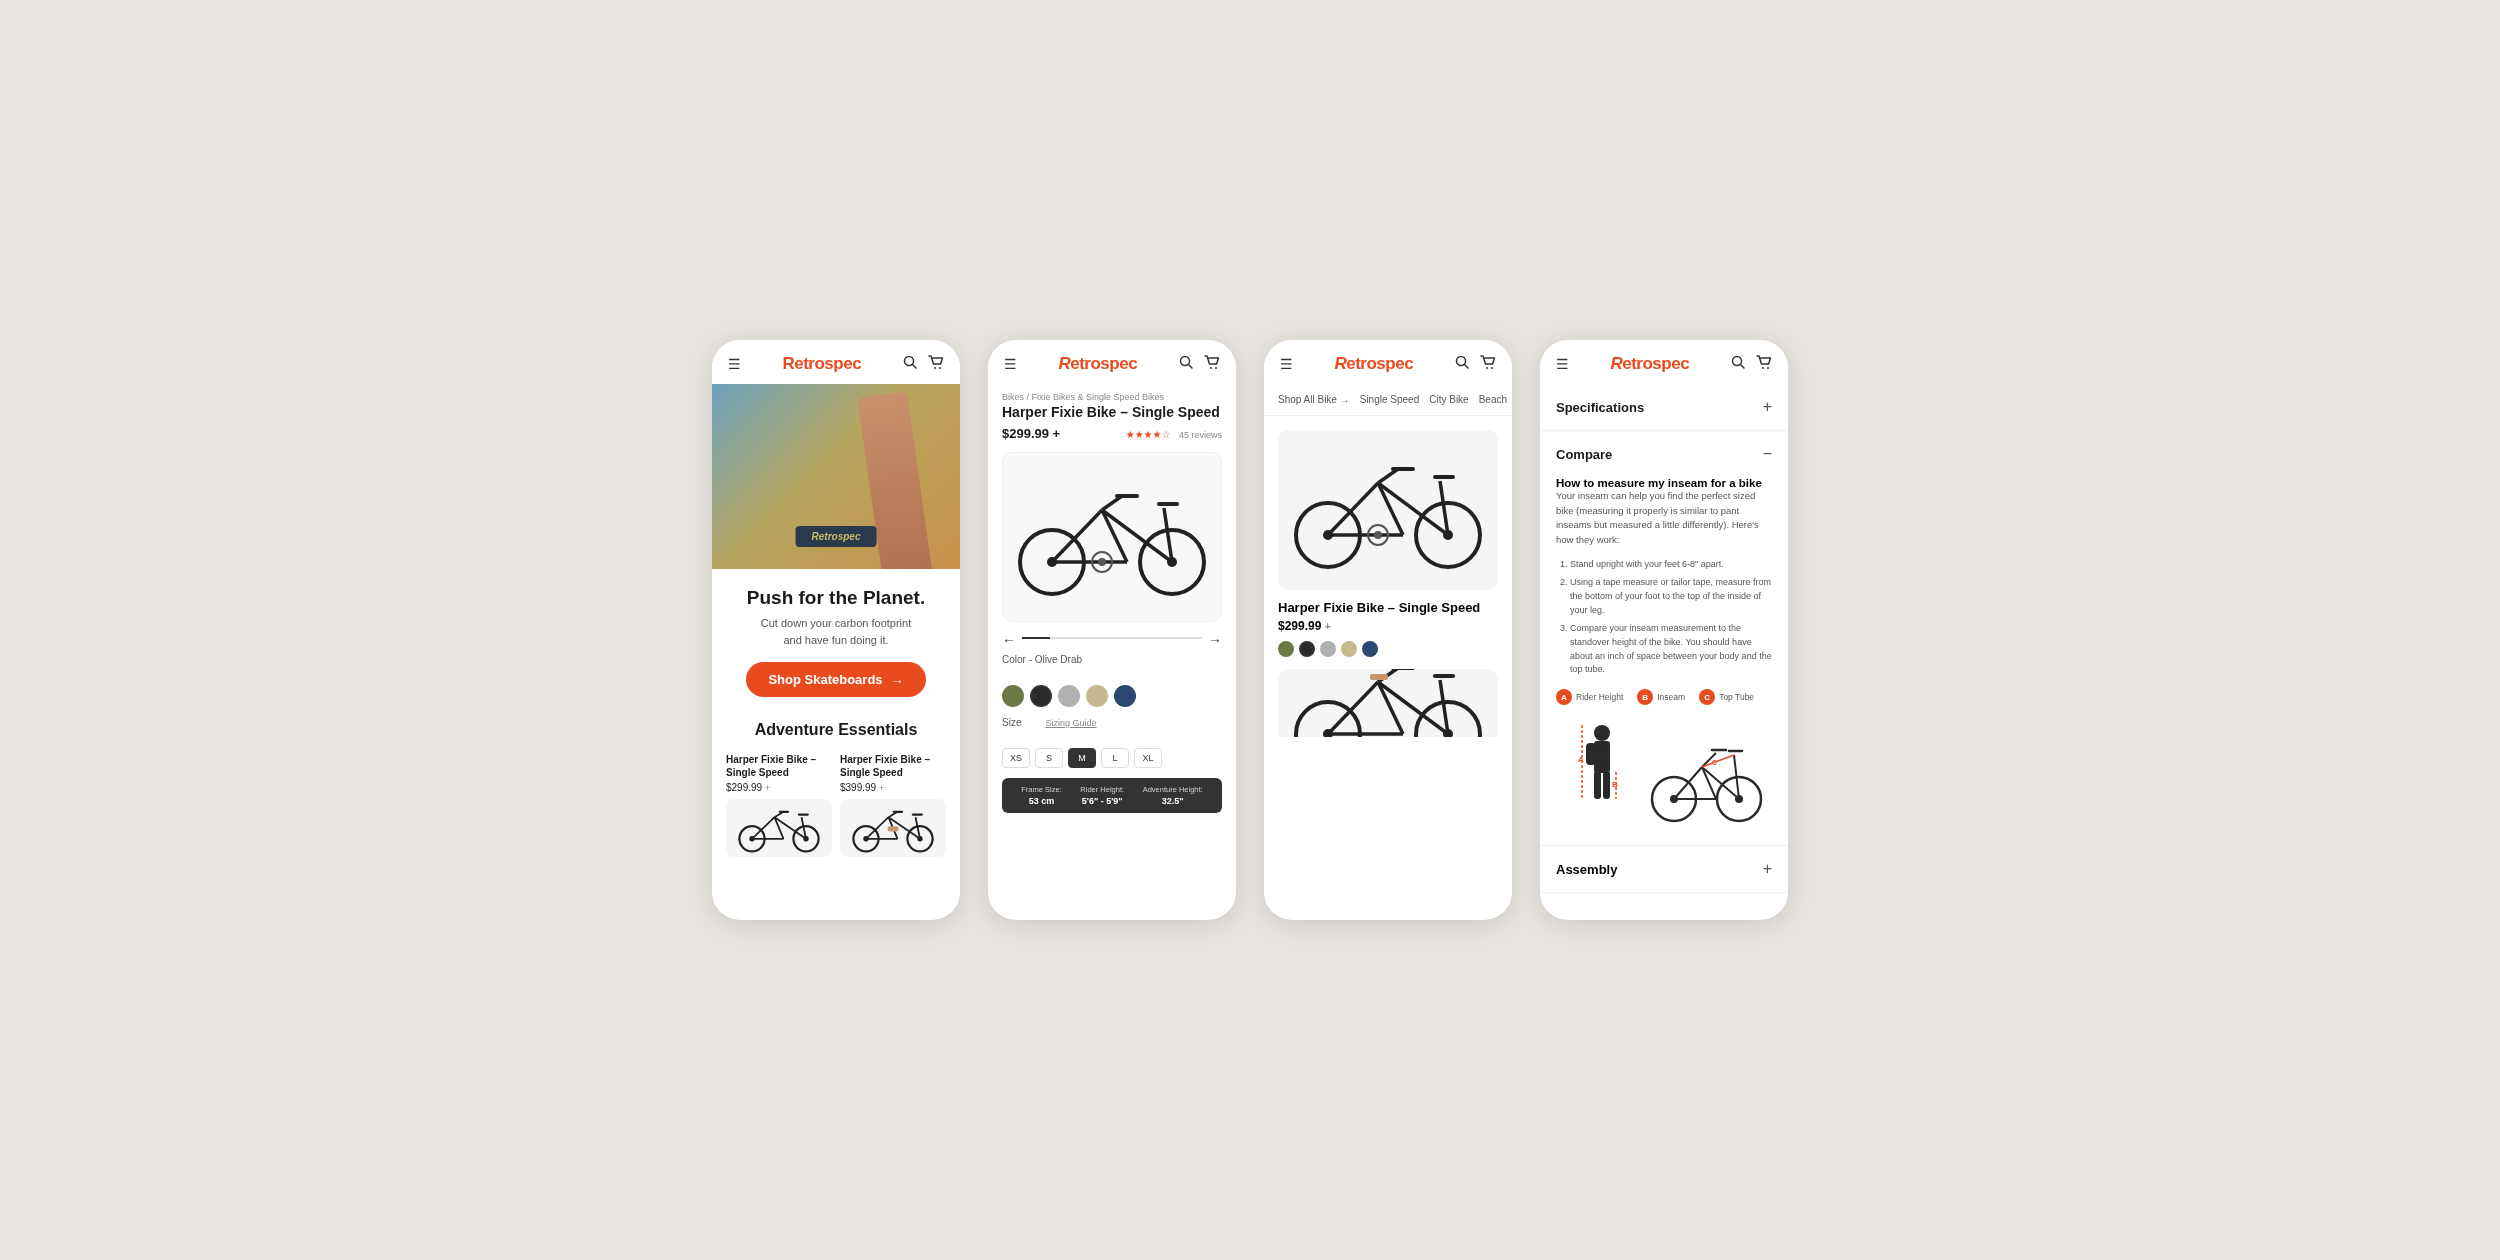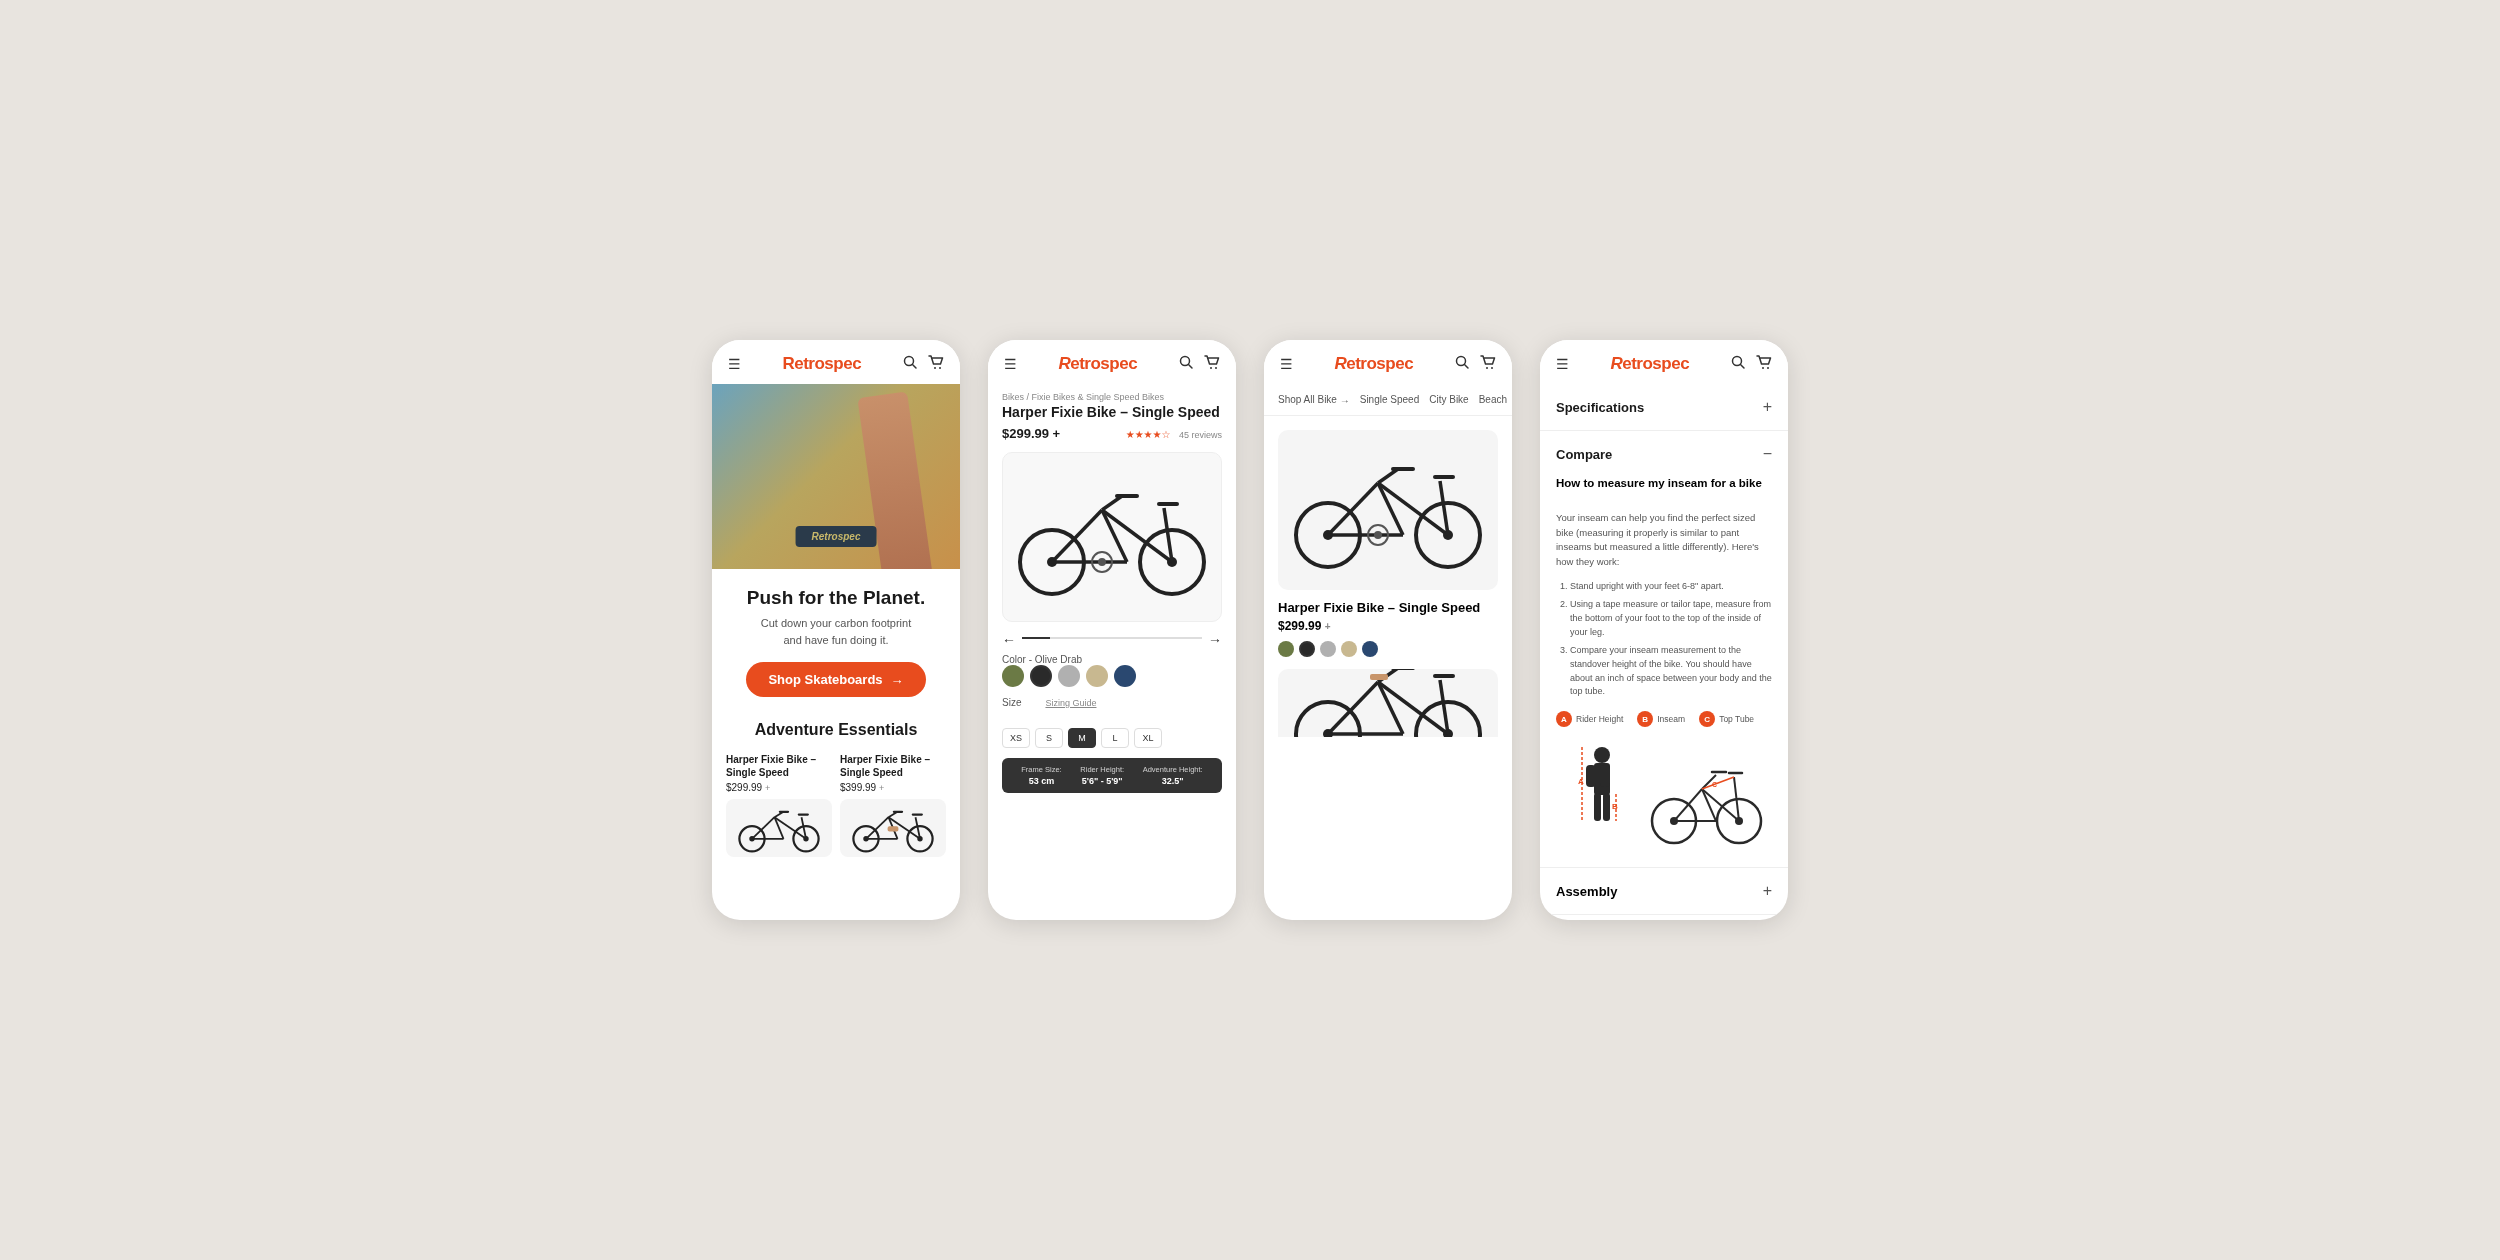--- a/index.html
+++ b/index.html
@@ -108,21 +108,21 @@
       display: flex;
       align-items: center;
       justify-content: center;
       border: 1px solid #eee;
     }
     .carousel-controls { display: flex; align-items: center; justify-content: space-between; padding: 8px 14px; }
     .carousel-arrow { font-size: 14px; color: #333; }
     .carousel-line { flex: 1; height: 1.5px; background: #ddd; margin: 0 6px; position: relative; }
     .carousel-line-active { position: absolute; left: 0; top: 0; width: 28px; height: 1.5px; background: #333; }
     .color-section { padding: 0 14px 10px; }
-    .color-label { font-size: 10px; color: #555; margin-bottom: 0; }
+    .color-label { font-size: 10px; color: #555; margin-bottom: 20px; }
     .color-swatches { display: flex; gap: 6px; }
     .swatch {
       width: 22px; height: 22px; border-radius: 50%; cursor: pointer;
       border: 2px solid transparent;
     }
     .swatch.selected { border-color: #333; }
     .size-section { padding: 0 14px 10px; }
     .size-header { display: flex; align-items: center; gap: 24px; margin-bottom: 20px; text-align: right; }
     .size-label { font-size: 10px; color: #555; }
     .size-guide { font-size: 9px; color: #888; text-decoration: underline; }
@@ -174,21 +174,21 @@
 
     
     .spec-section { border-bottom: 1px solid #eee; }
     .spec-row {
       display: flex; align-items: center; justify-content: space-between;
       padding: 14px 16px; cursor: pointer;
     }
     .spec-row-title { font-size: 13px; font-weight: 600; color: #1a1a1a; }
     .spec-toggle { font-size: 16px; color: #555; font-weight: 300; }
     .sizing-content { padding: 0 16px 14px; }
-    .sizing-subtitle { font-size: 11.5px; font-weight: 700; margin-bottom: 22px; }
+    .sizing-subtitle { font-size: 11.5px; font-weight: 700; margin-bottom: 0; }
     .sizing-body { font-size: 9.5px; color: #555; line-height: 1.55; margin-bottom: 10px; }
     .sizing-steps { list-style: decimal; padding-left: 14px; margin-bottom: 12px; }
     .sizing-steps li { font-size: 9px; color: #555; line-height: 1.55; margin-bottom: 4px; }
     .legend-row { display: flex; gap: 14px; margin-bottom: 12px; align-items: center; }
     .legend-item { display: flex; align-items: center; gap: 4px; }
     .legend-dot { width: 16px; height: 16px; border-radius: 50%; display: flex; align-items: center; justify-content: center; font-size: 8px; color: #fff; font-weight: 700; }
     .legend-label { font-size: 8.5px; color: #555; }
     .sizing-diagram {
       width: 100%; height: 110px;
       display: flex; align-items: center; justify-content: center;

